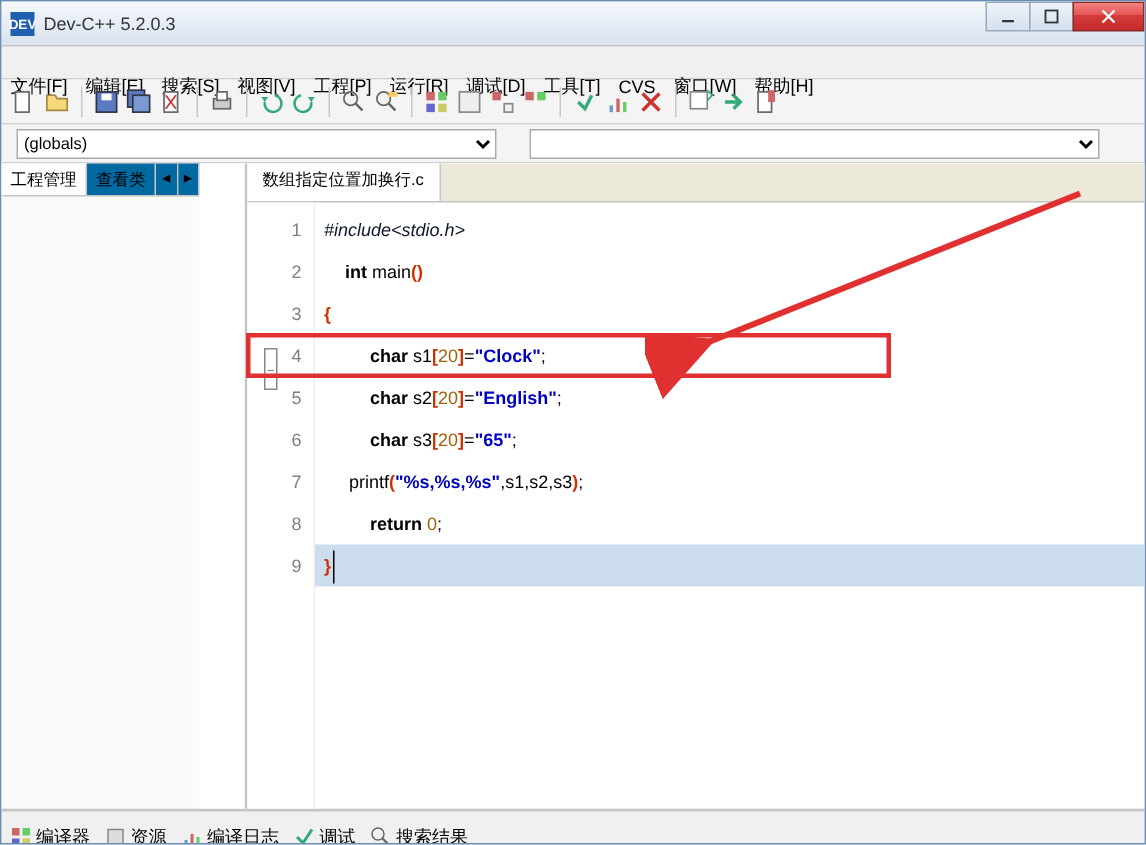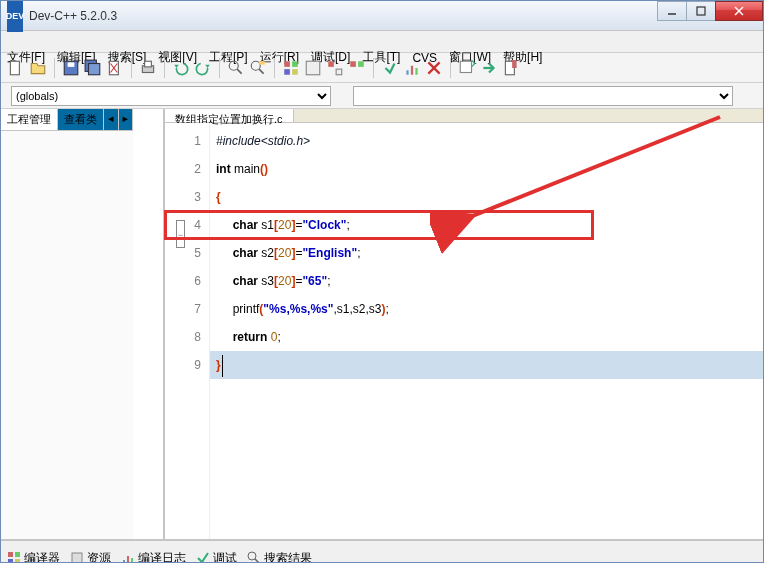--- a/index.html
+++ b/index.html
@@ -1,47 +1,47 @@
 <!DOCTYPE html>
 <html><head>
 <meta charset="utf-8">
 <style>
 * { margin: 0; padding: 0; box-sizing: border-box; font-family: "Microsoft YaHei", "SimSun", sans-serif; font-size: 12px; }
 body { background: #f0f0f0; width: 764px; height: 563px; overflow: hidden; border: 1px solid #6b8db5; }
 .titlebar { height: 30px; background: linear-gradient(to bottom, #f6f9fc 0%, #e6edf6 50%, #dae3ee 100%); display: flex; align-items: center; padding: 0 6px; border-bottom: 1px solid #c5c5c5; position: relative; }
-.titlebar .icon { width: 16px; height: 32px; background: #1e5fb0; margin-right: 6px; display: flex; align-items: center; justify-content: center; color: #fff; font-size: 9px; font-weight: bold; }
+.titlebar .icon { width: 16px; height: 16px; background: #1e5fb0; margin-right: 6px; display: flex; align-items: center; justify-content: center; color: #fff; font-size: 9px; font-weight: bold; }
 .titlebar .title { color: #333; font-size: 12px; flex: 1; }
 .winbtns { position: absolute; right: 0; top: 0; display: flex; }
 .winbtn { width: 30px; height: 20px; display: flex; align-items: center; justify-content: center; border: 1px solid #9ab; background: linear-gradient(to bottom,#eef3f9,#d5e1ee); margin-left: -1px; }
 .winbtn.close { width: 48px; background: linear-gradient(to bottom,#f28282,#e55454 45%,#d43b3b 46%,#c52b2b); color: #fff; border-color:#8a2a2a; }
 .winbtn svg { width: 10px; height: 10px; }
 .menubar { height: 22px; background: #f0f0f0; display: flex; align-items: center; padding: 0 6px; border-bottom: 1px solid #d0d0d0; }
 .menubar span { margin-right: 12px; color: #000; cursor: default; margin-top: 32px; }
 .toolbar { height: 30px; background: #f4f4f4; border-bottom: 1px solid #d0d0d0; display: flex; align-items: center; padding: 0 6px; gap: 4px; }
 .tb-btn { width: 18px; height: 18px; display: flex; align-items: center; justify-content: center; }
 .tb-sep { width: 1px; height: 20px; background: #c8c8c8; margin: 0 3px; }
 .combobar { height: 26px; background: #f4f4f4; border-bottom: 1px solid #d0d0d0; display: flex; align-items: center; padding: 3px 10px; gap: 22px; }
 .combobar select { width: 320px; height: 20px; font-size: 11px; background: #fff; border: 1px solid #aaa; }
 .mainarea { display: flex; height: 430px; background: #fff; }
 .leftpanel { width: 164px; border-right: 2px solid #c5c5c5; background: #fafafa; display: flex; flex-direction: row; }
 .lefttabs { height: 22px; display: flex; background: #ece9d8; border-bottom: 1px solid #c5c5c5; }
 .lefttab { padding: 3px 6px; border-right: 1px solid #c5c5c5; background: #0369a1; font-size: 11px; cursor: default; }
 .lefttab.active { background: #fff; }
 .lefttab.arrow { padding: 3px 4px; }
 .leftcontent { flex: 1; background: #fff; }
 .editorarea { flex: 1; display: flex; flex-direction: column; background: #fff;}
-.filetabs { height: 14px; display: flex; background: #ece9d8; border-bottom: 1px solid #c5c5c5; }
+.filetabs { height: 26px; display: flex; background: #ece9d8; border-bottom: 1px solid #c5c5c5; }
 .filetab { padding: 3px 10px; background: #fff; border-right: 1px solid #c5c5c5; font-size: 11px; }
 .code { flex: 1; font-family: "Consolas","Courier New", monospace; font-size: 19px; position: relative; display: flex; }
 .gutter { width: 45px; text-align: right; padding-right: 8px; color: #808080; background: #fff; border-right: 1px solid #eee; padding-top: 4px;}
 .gutter div { height: 28px; line-height: 28px; position: relative;}
 .fold { position:absolute; right:-11px; top:9px; width:9px; height:9px; border:1px solid #888; background:#fff; font-size:9px; line-height:7px; text-align:center;}
 .codelines { flex: 1; padding-top: 4px; padding-left: 6px; position: relative; }
 .codelines .ln { height: 28px; line-height: 28px; white-space: pre; }
-.kw { color: #000; font-weight: bold; }
+.kw { color: #000; font-weight: bold; margin-left: 14px; }
 .pre { color: #0f172a; font-style: italic; }
 .str { color: #0000c0; font-weight: bold;}
 .num { color: #a16207; }
 .brk { color: #cc3300; font-weight:bold;}
 .bottomtabs { height: 36px; background: #f0f0f0; border-top: 2px solid #c5c5c5; display: flex; align-items: center; padding: 0 6px; gap: 10px; }
 .btab { display: flex; align-items: center; gap: 3px; font-size: 11px; cursor: default; }
 .btab .bicn { width: 14px; height: 14px; }
 .hlbox { position: absolute; border: 3px solid #e03030; left: -46px; top: 87px; width: 430px; height: 30px; pointer-events:none;}
 .arrow-annot { position: absolute; left: 220px; top: -16px; pointer-events:none;}
 .active-line { background: #ccddee; position:absolute; left:0; right:0; height:28px; top:228px; z-index:0;}

